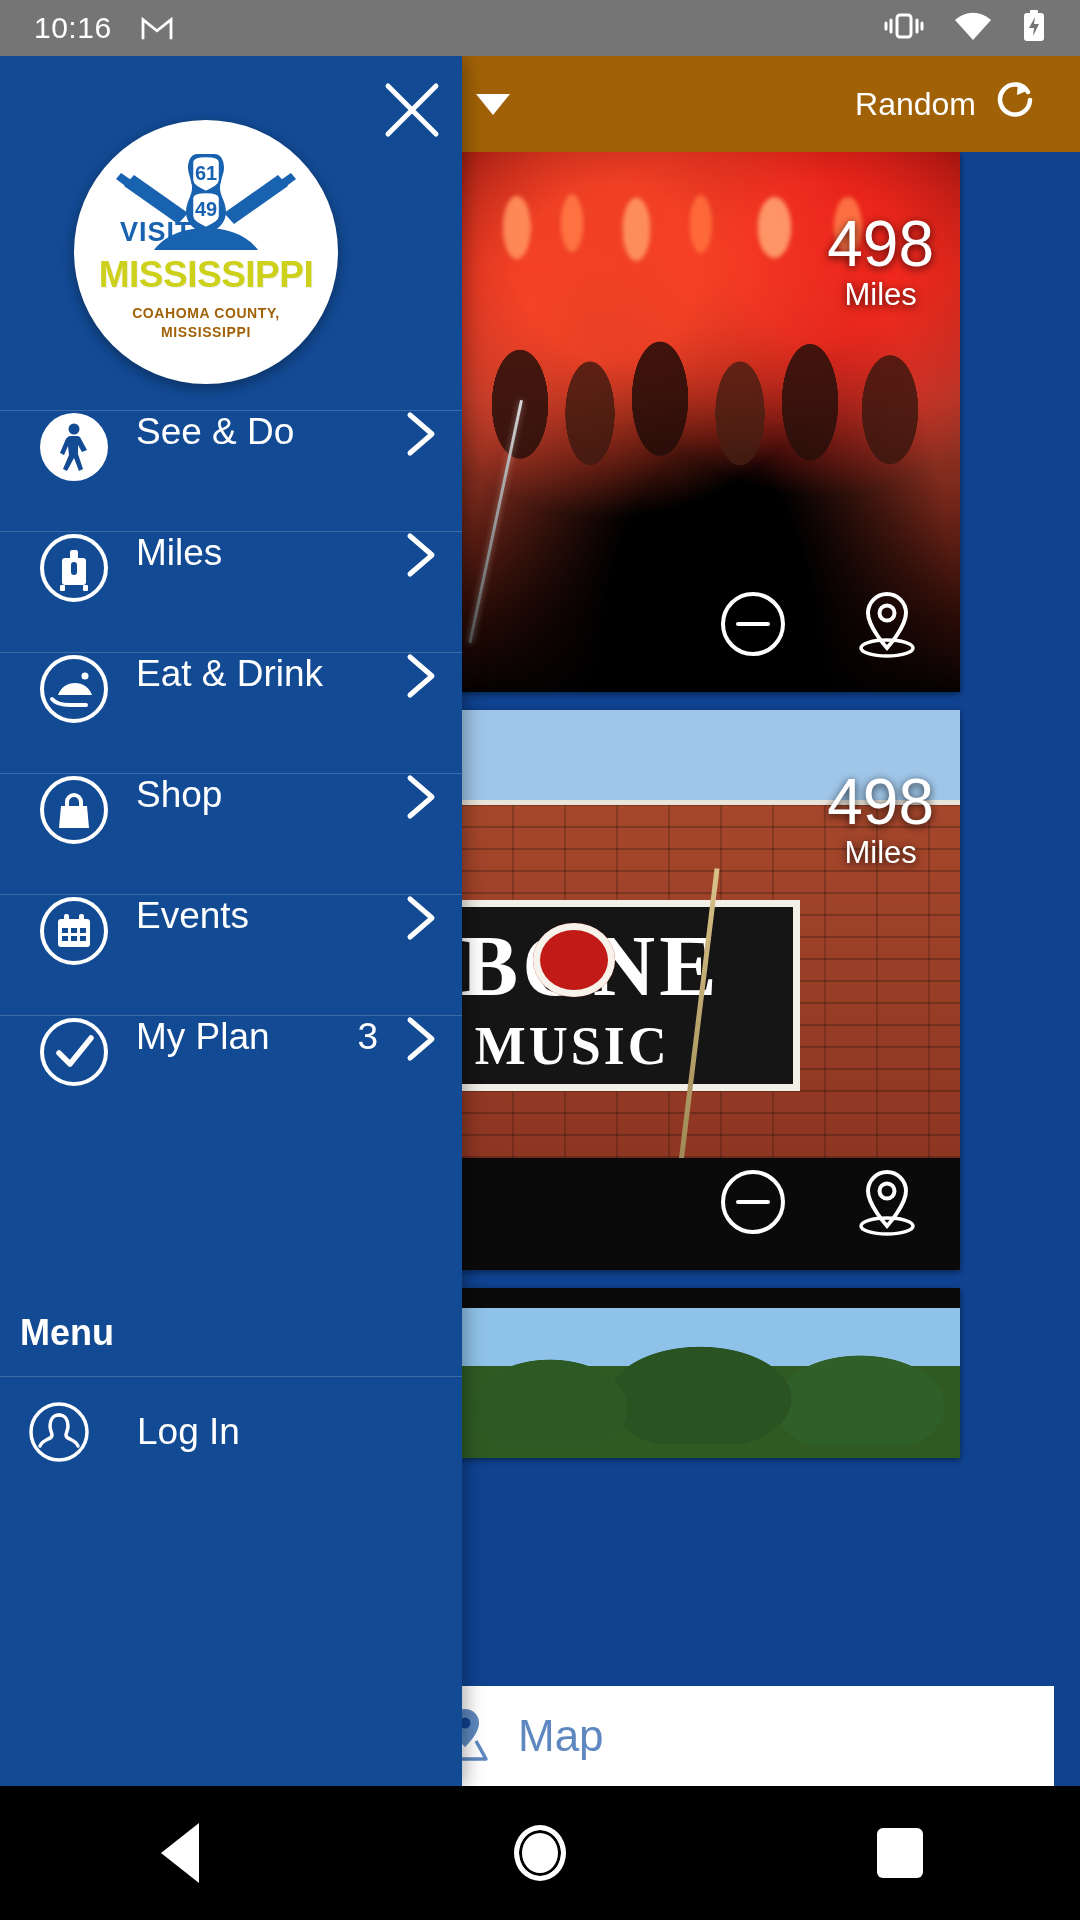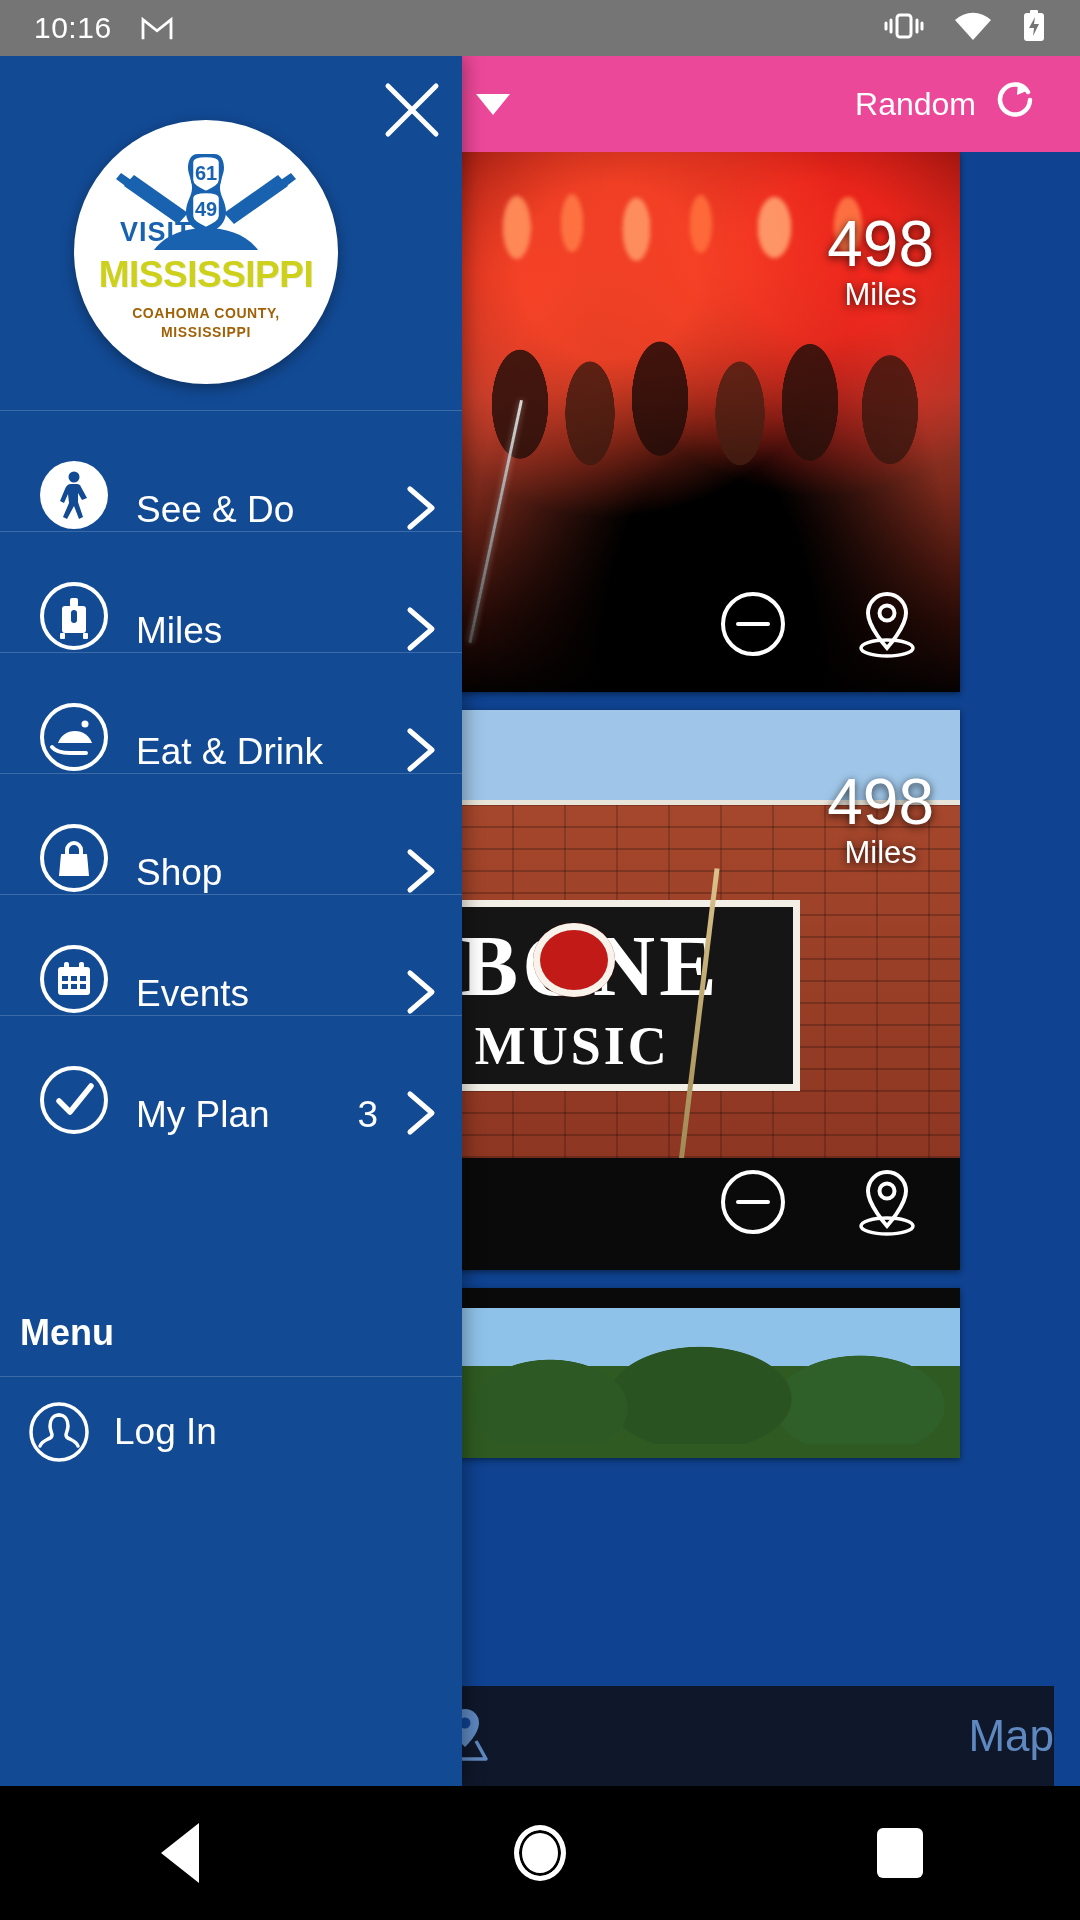--- a/index.html
+++ b/index.html
@@ -12,21 +12,21 @@
   .statusbar { position:absolute; left:0; top:0; width:1080px; height:56px;
                background:#757575; display:flex; align-items:center; z-index:60; }
   .sb-time { color:#fff; font-size:30px; margin-left:34px; letter-spacing:.5px; }
   .sb-gmail { margin-left:28px; display:flex; align-items:center; }
   .sb-right { margin-left:auto; margin-right:34px; display:flex; align-items:center; gap:30px; }
 
   
   .content { position:absolute; left:0; top:56px; width:1080px; height:1730px; background:#0f4290; }
 
   .sortbar { position:absolute; left:320px; top:0; width:760px; height:96px;
-             background:#ec4899; display:flex; align-items:center; }
+             background:#a16207; display:flex; align-items:center; }
   .sort-left { color:#fff; font-size:32px; margin-left:108px; display:flex; align-items:center; gap:14px; }
   .caret { width:0;height:0;border-left:17px solid transparent;border-right:17px solid transparent;
            border-top:21px solid #fff; }
   .sort-right { margin-left:auto; margin-right:44px; color:#fff; font-size:32px;
                 display:flex; align-items:center; gap:18px; }
 
   .cards { position:absolute; left:460px; top:96px; width:620px; bottom:0; overflow:hidden; }
   .card { position:relative; width:500px; margin:0 0 18px 0; background:#000; overflow:hidden;
           box-shadow:0 2px 6px rgba(0,0,0,.45); }
   .card .photo { position:relative; width:100%; height:100%; }
@@ -89,21 +89,21 @@
   
   .c3 { height:170px; }
   .c3 .photo { background:linear-gradient(180deg,#0a0a0a 0 12%, #8fc2e8 12% 46%, #2f5a22 46% 100%); }
   .c3 .trees { position:absolute; left:0; top:22%; width:100%; height:70%;
       background:
         radial-gradient(ellipse 22% 58% at 18% 70%, #2d5a24 0 70%, rgba(0,0,0,0) 71%),
         radial-gradient(ellipse 26% 62% at 48% 62%, #2a5322 0 70%, rgba(0,0,0,0) 71%),
         radial-gradient(ellipse 24% 60% at 80% 68%, #30602a 0 70%, rgba(0,0,0,0) 71%); }
 
   .mapbar { position:absolute; left:434px; bottom:0; width:620px; height:100px;
-            background:#0f172a; display:flex; align-items:center; justify-content:space-between; gap:22px; }
+            background:#ffffff; display:flex; align-items:center; justify-content:flex-start; gap:22px; }
   .mapbar .mlabel { color:#5e88bf; font-size:44px; }
 
   
   .drawer { position:absolute; left:0; top:56px; width:462px; height:1730px;
             background:#124a94; z-index:40; box-shadow:3px 0 18px rgba(0,0,0,.35); }
 
   .drawer-top { position:relative; height:104px; }
   .close-x { position:absolute; right:18px; top:22px; width:64px; height:64px; }
 
   .logo-wrap { position:relative; height:250px; display:flex; justify-content:center; }
@@ -114,34 +114,34 @@
   .logo .art { position:relative; width:200px; height:110px; margin-top:26px; }
   .logo .visit { position:absolute; left:14px; bottom:8px; color:#1862b0;
                  font-weight:700; font-size:27px; letter-spacing:1px; }
   .logo .clark { color:#cdd11b; font-weight:700; font-size:37px; letter-spacing:-.5px;
                  margin-top:-2px; text-shadow:1px 1px 0 rgba(0,0,0,.07); }
   .logo .county { color:#a16207; font-weight:700; font-size:14px; letter-spacing:.6px;
                   margin-top:8px; text-align:center; line-height:1.35; }
 
   .section-title { color:#fff; font-size:36px; font-weight:700; padding:30px 0 26px 20px; }
 
-  .menu-item { position:relative; display:flex; align-items:flex-end; height:121px;
+  .menu-item { position:relative; display:flex; align-items:flex-start; height:121px;
                border-top:1px solid rgba(255,255,255,.18); padding-left:38px; }
   .menu-item:last-of-type { border-bottom:1px solid rgba(255,255,255,.18); }
   .mi-icon { width:72px; height:72px; flex:0 0 72px; }
   .mi-label { color:#fff; font-size:37px; margin-left:26px; }
   .mi-count { margin-left:auto; color:#fff; font-size:37px; margin-right:26px; }
   .mi-chev { margin-right:24px; width:34px; height:46px; }
   .menu-item.has-count .mi-chev { margin-left:0; }
   .menu-item:not(.has-count) .mi-chev { margin-left:auto; }
 
   .gap { height:170px; }
 
   .login-item { display:flex; align-items:center; height:110px;
-                border-top:1px solid rgba(255,255,255,.18); padding-left:28px; }
+                border-top:1px solid rgba(255,255,255,.18); padding-left:28px;gap:23px; }
   .login-item .li-icon { width:62px; height:62px; }
   .login-item .li-label { color:#fff; font-size:37px; margin-left:24px; }
 
   
   .navbar { position:absolute; left:0; bottom:0; width:1080px; height:134px; background:#000;
             display:flex; align-items:center; justify-content:space-around; z-index:70; }
   .nav-btn { width:120px; height:134px; display:flex; align-items:center; justify-content:center; }
   .nav-back { width:0;height:0;border-top:30px solid transparent;border-bottom:30px solid transparent;
               border-right:38px solid #fff; }
   .nav-home { width:52px;height:56px;border-radius:50%;border:5px solid #fff;background:#fff;

